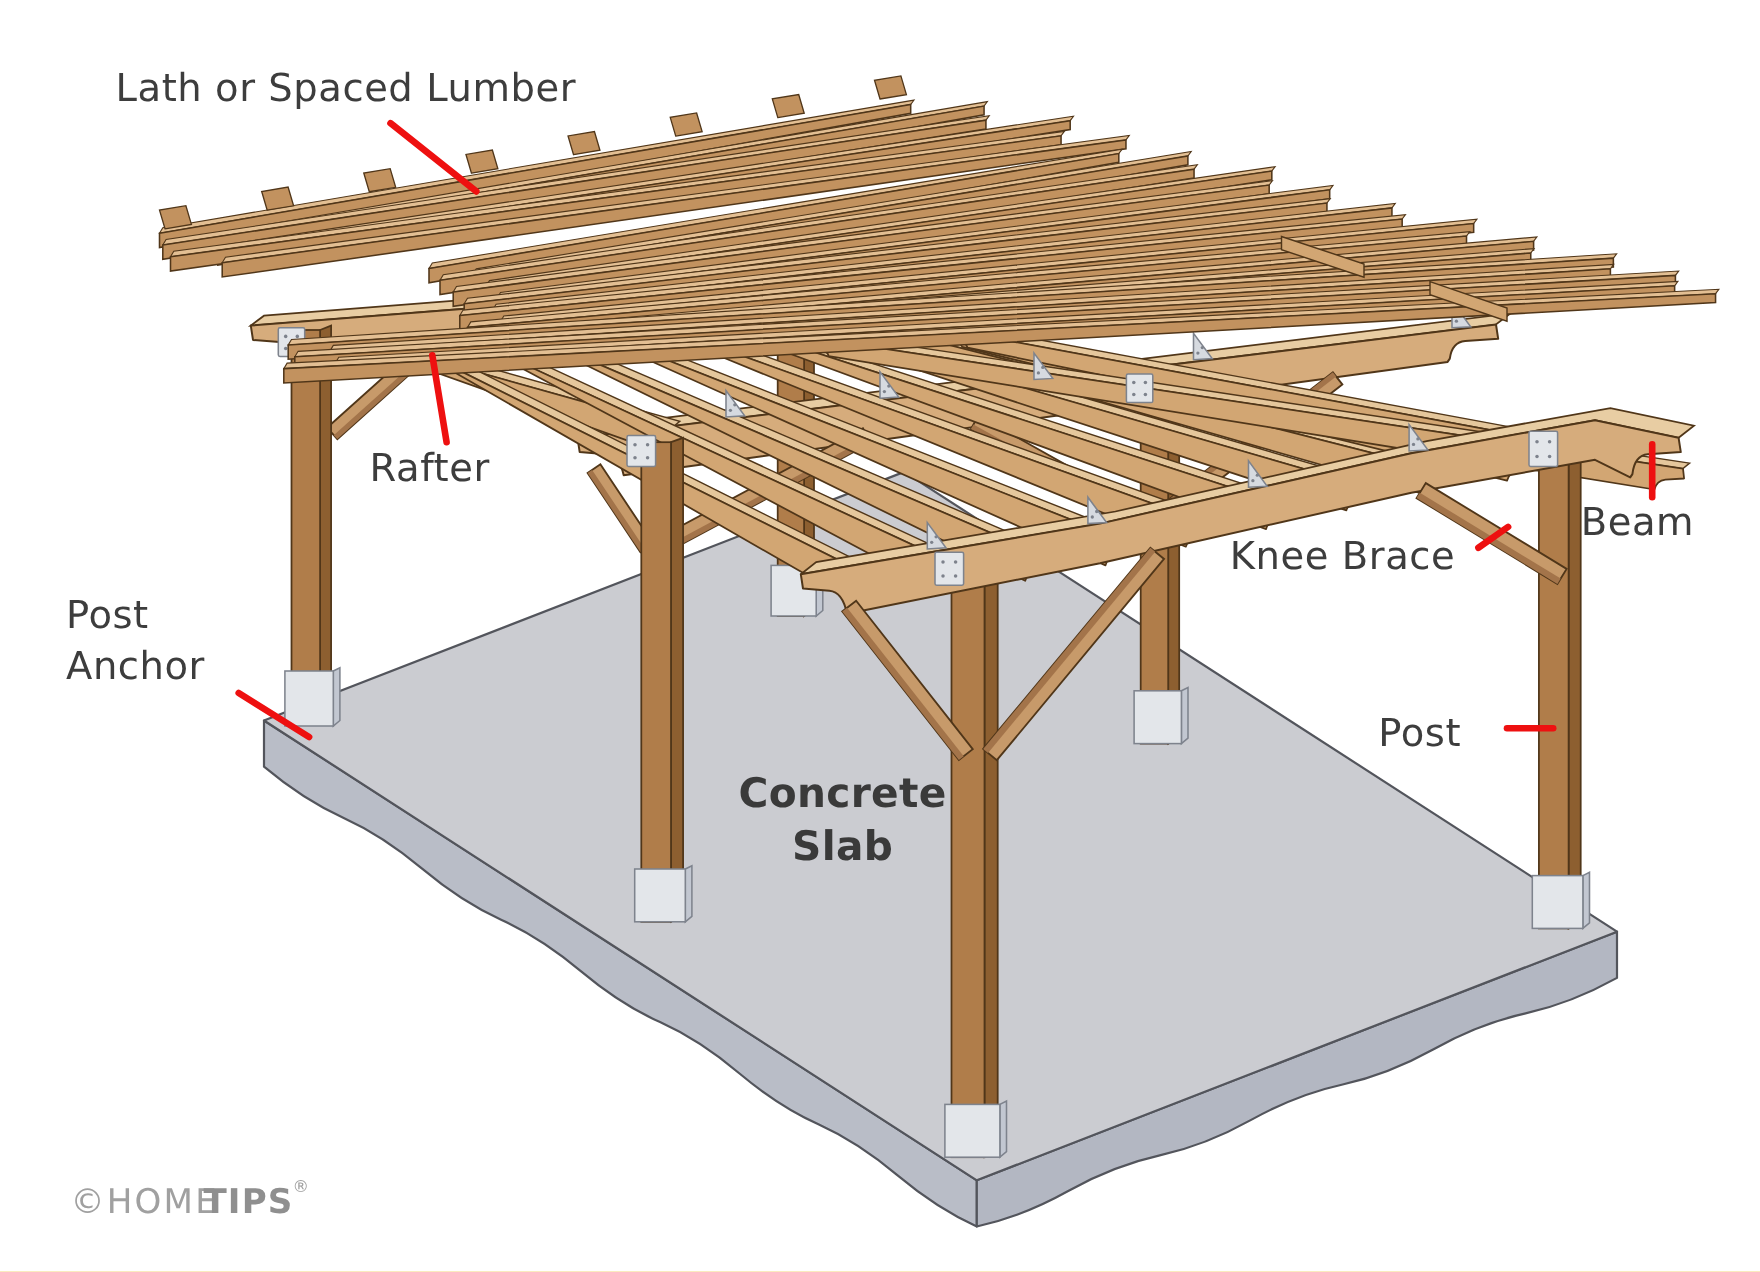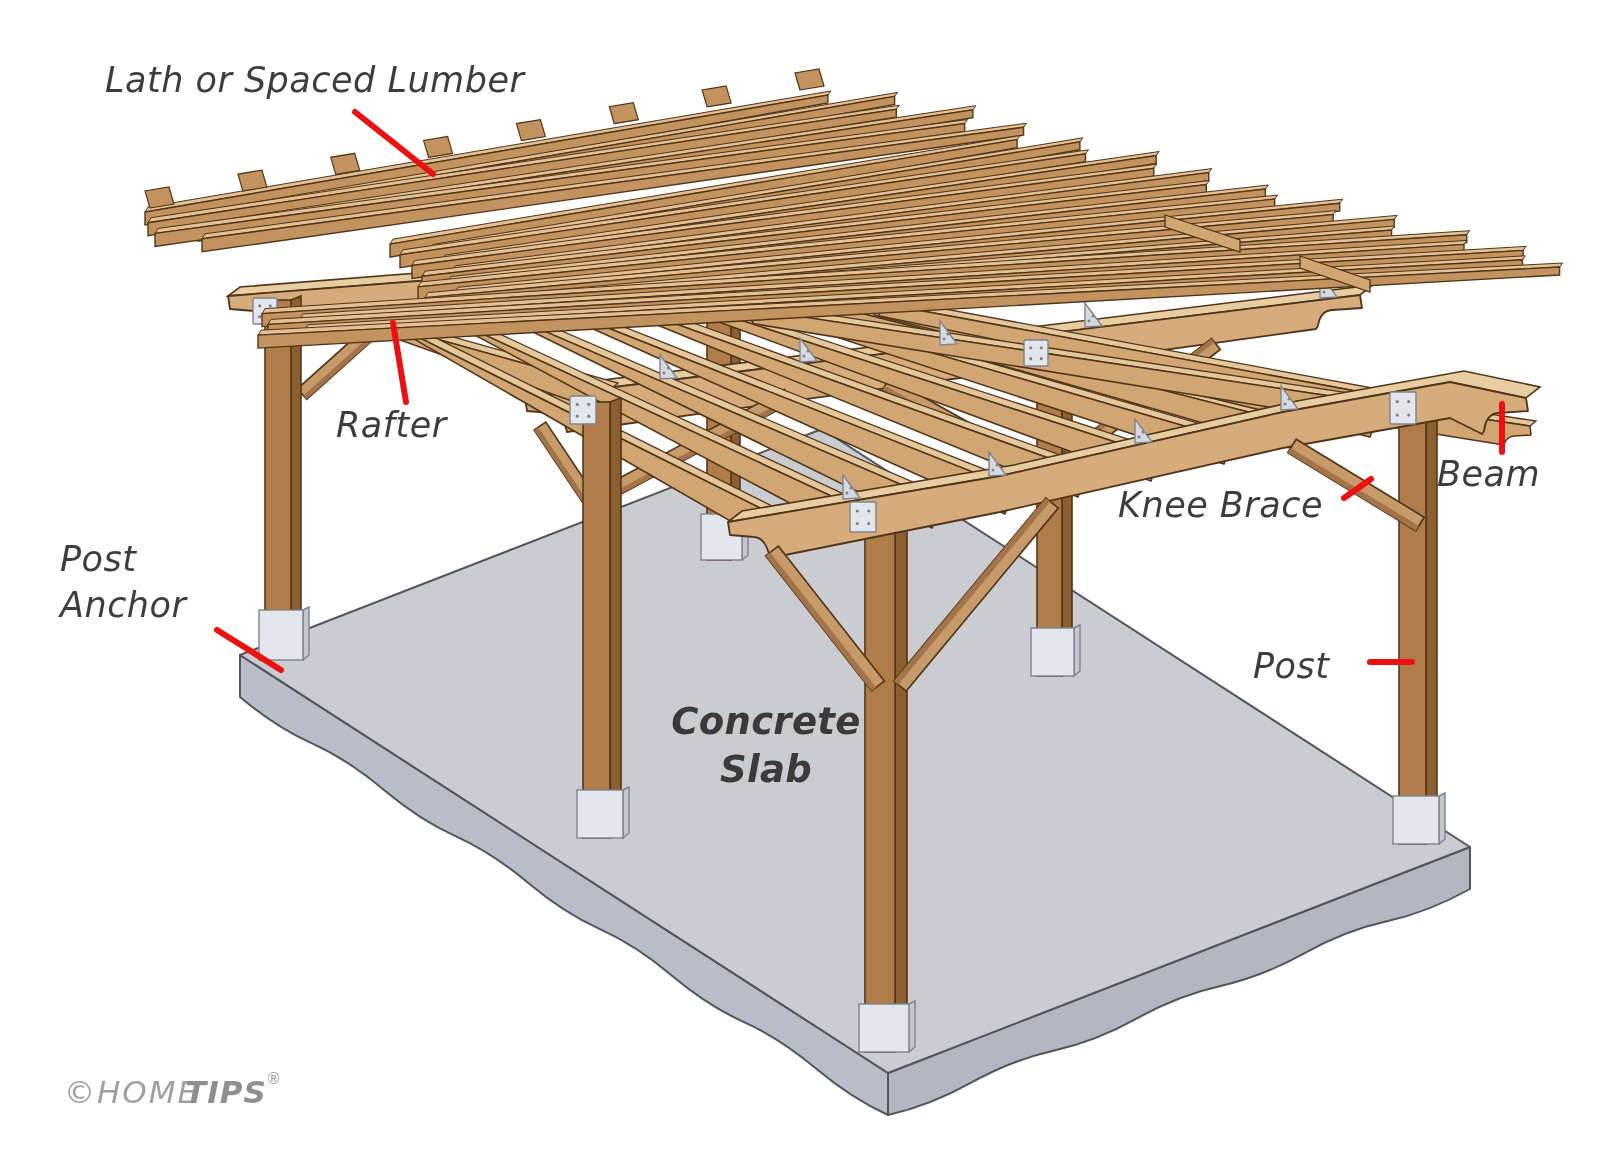--- a/index.html
+++ b/index.html
@@ -1,16 +1,16 @@
 <!DOCTYPE html>
 <html><head>
 <meta charset="utf-8">
 <style>
   html,body{margin:0;padding:0;background:#ffffff;}
-  #stage{width:1600px;height:1156px;position:relative;background:#eab308;overflow:hidden;font-style:italic;}
+  #stage{width:1600px;height:1156px;position:relative;background:#eab308;overflow:hidden;}
   svg{display:block;}
   text{font-family:"DejaVu Sans","Liberation Sans",sans-serif;}
 </style>
 </head>
 <body>
 
 <div id="stage">
     <svg width="1600" height="1156" viewBox="0 0 1600 1156">
       <rect x="0" y="0" width="1600" height="1156" fill="#ffffff"></rect>
       <g>

